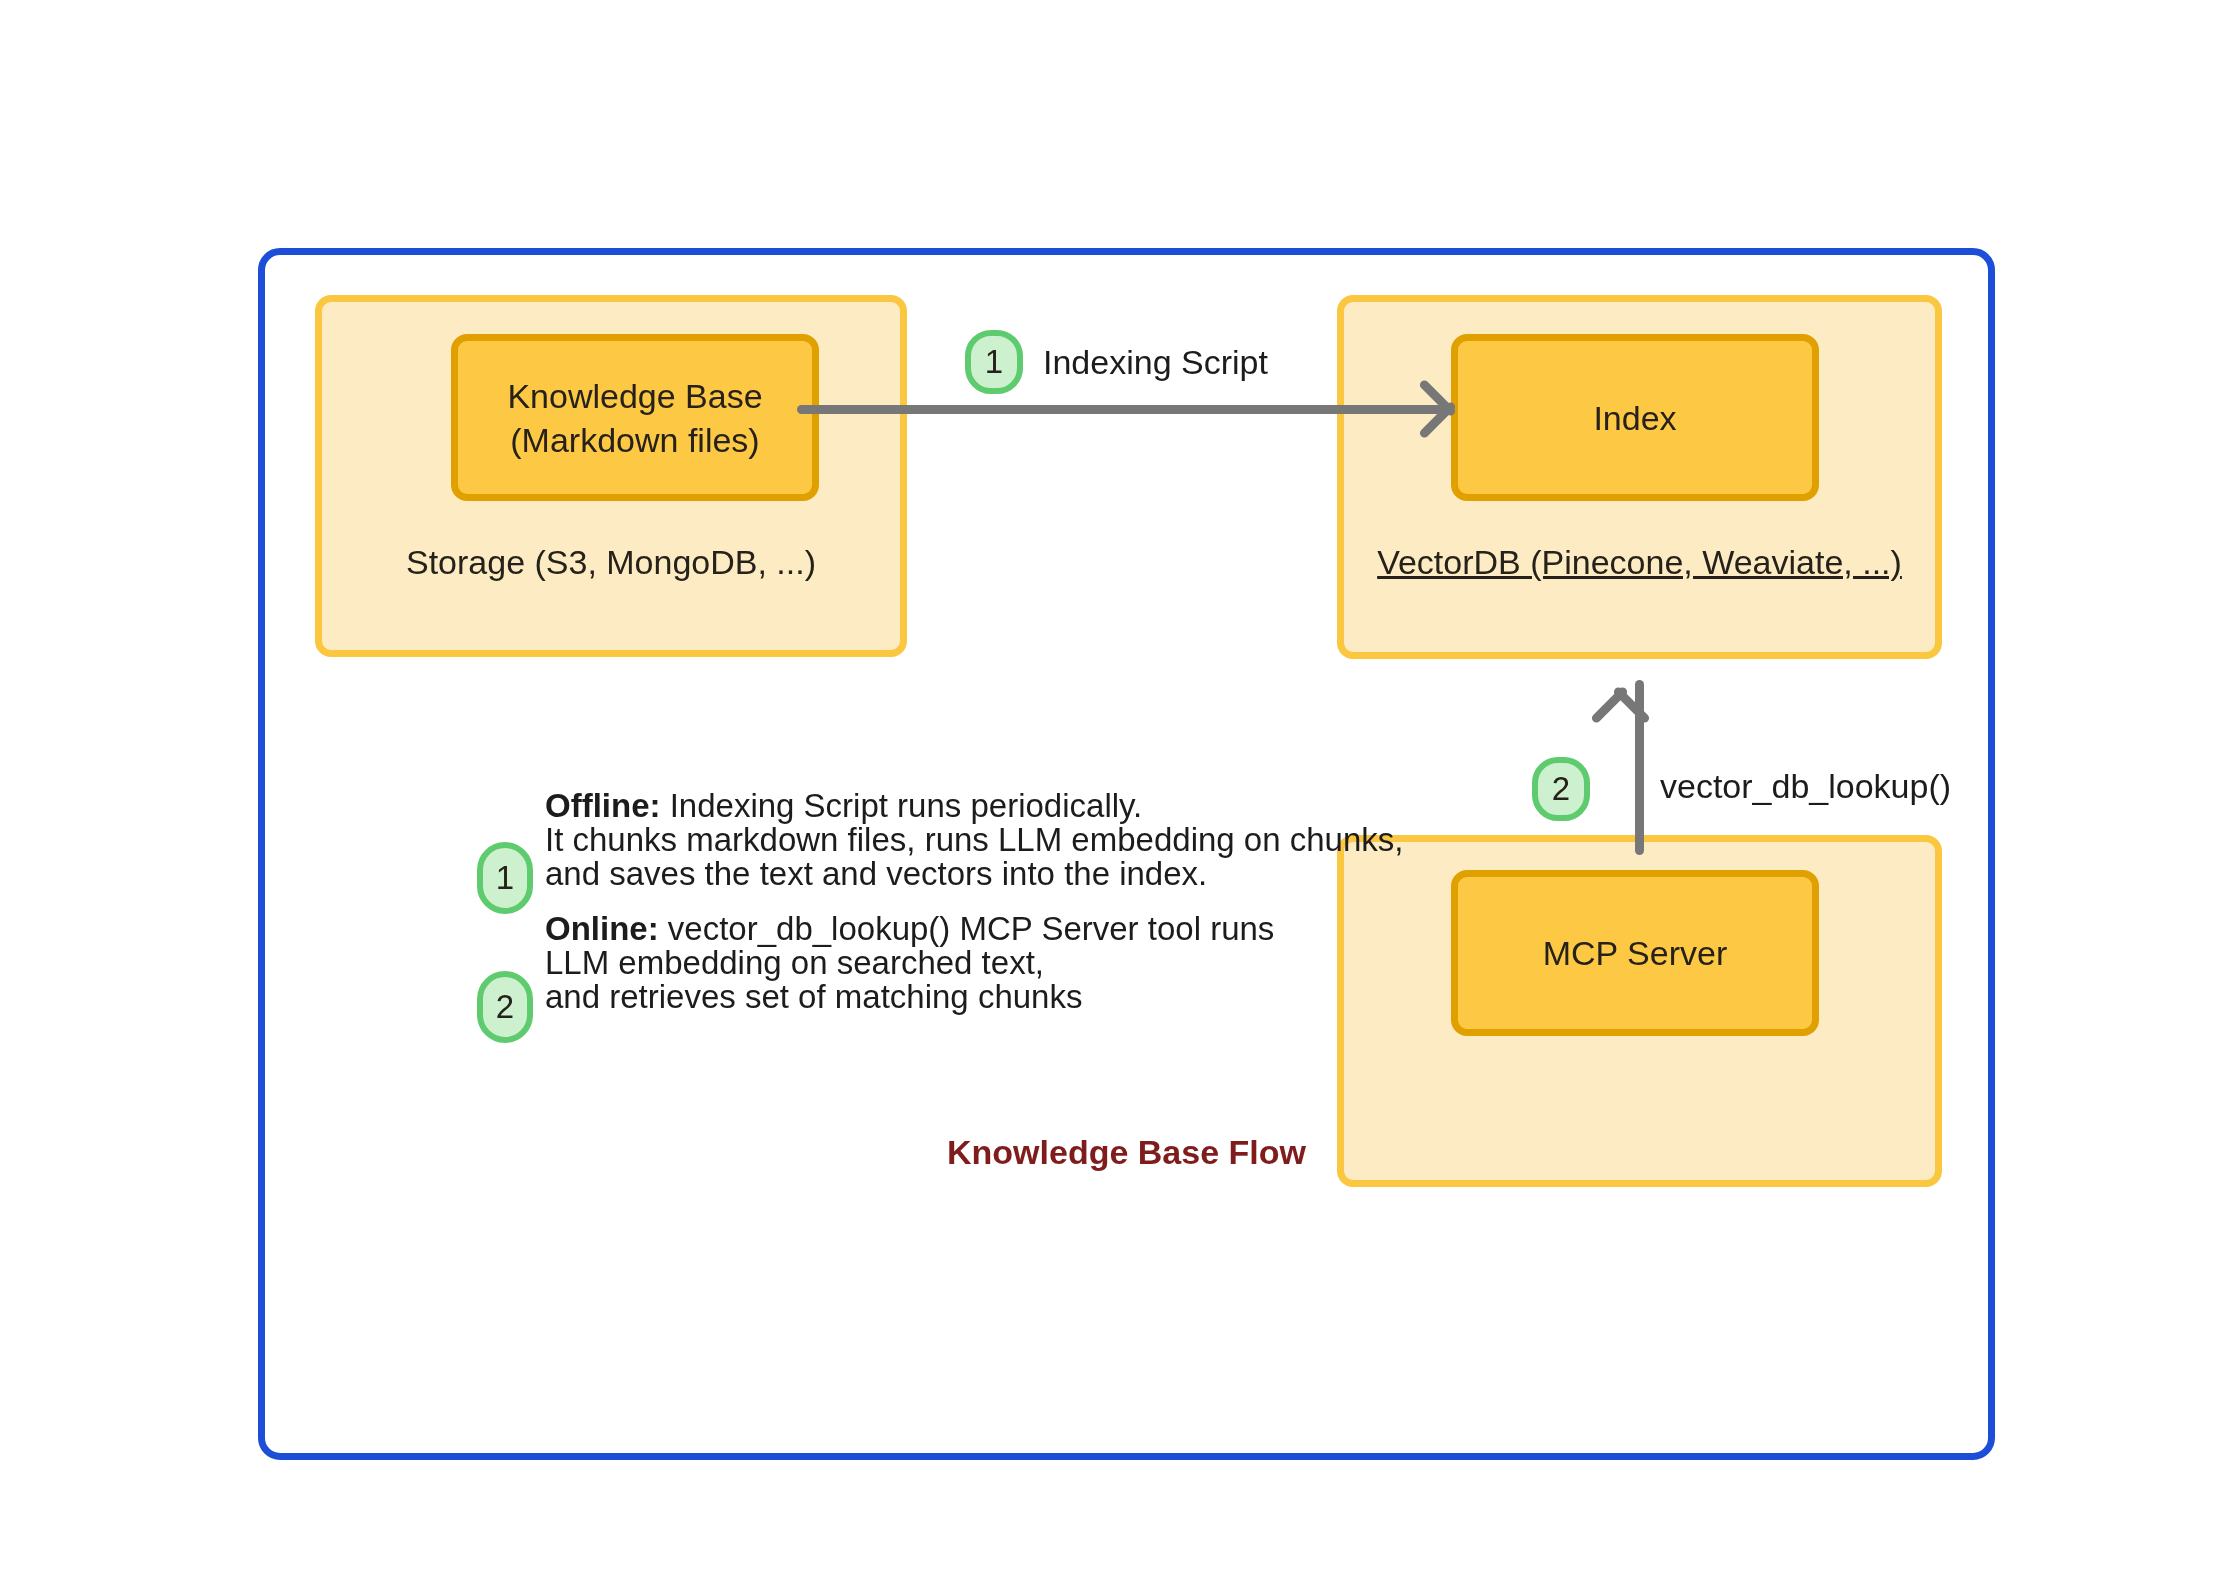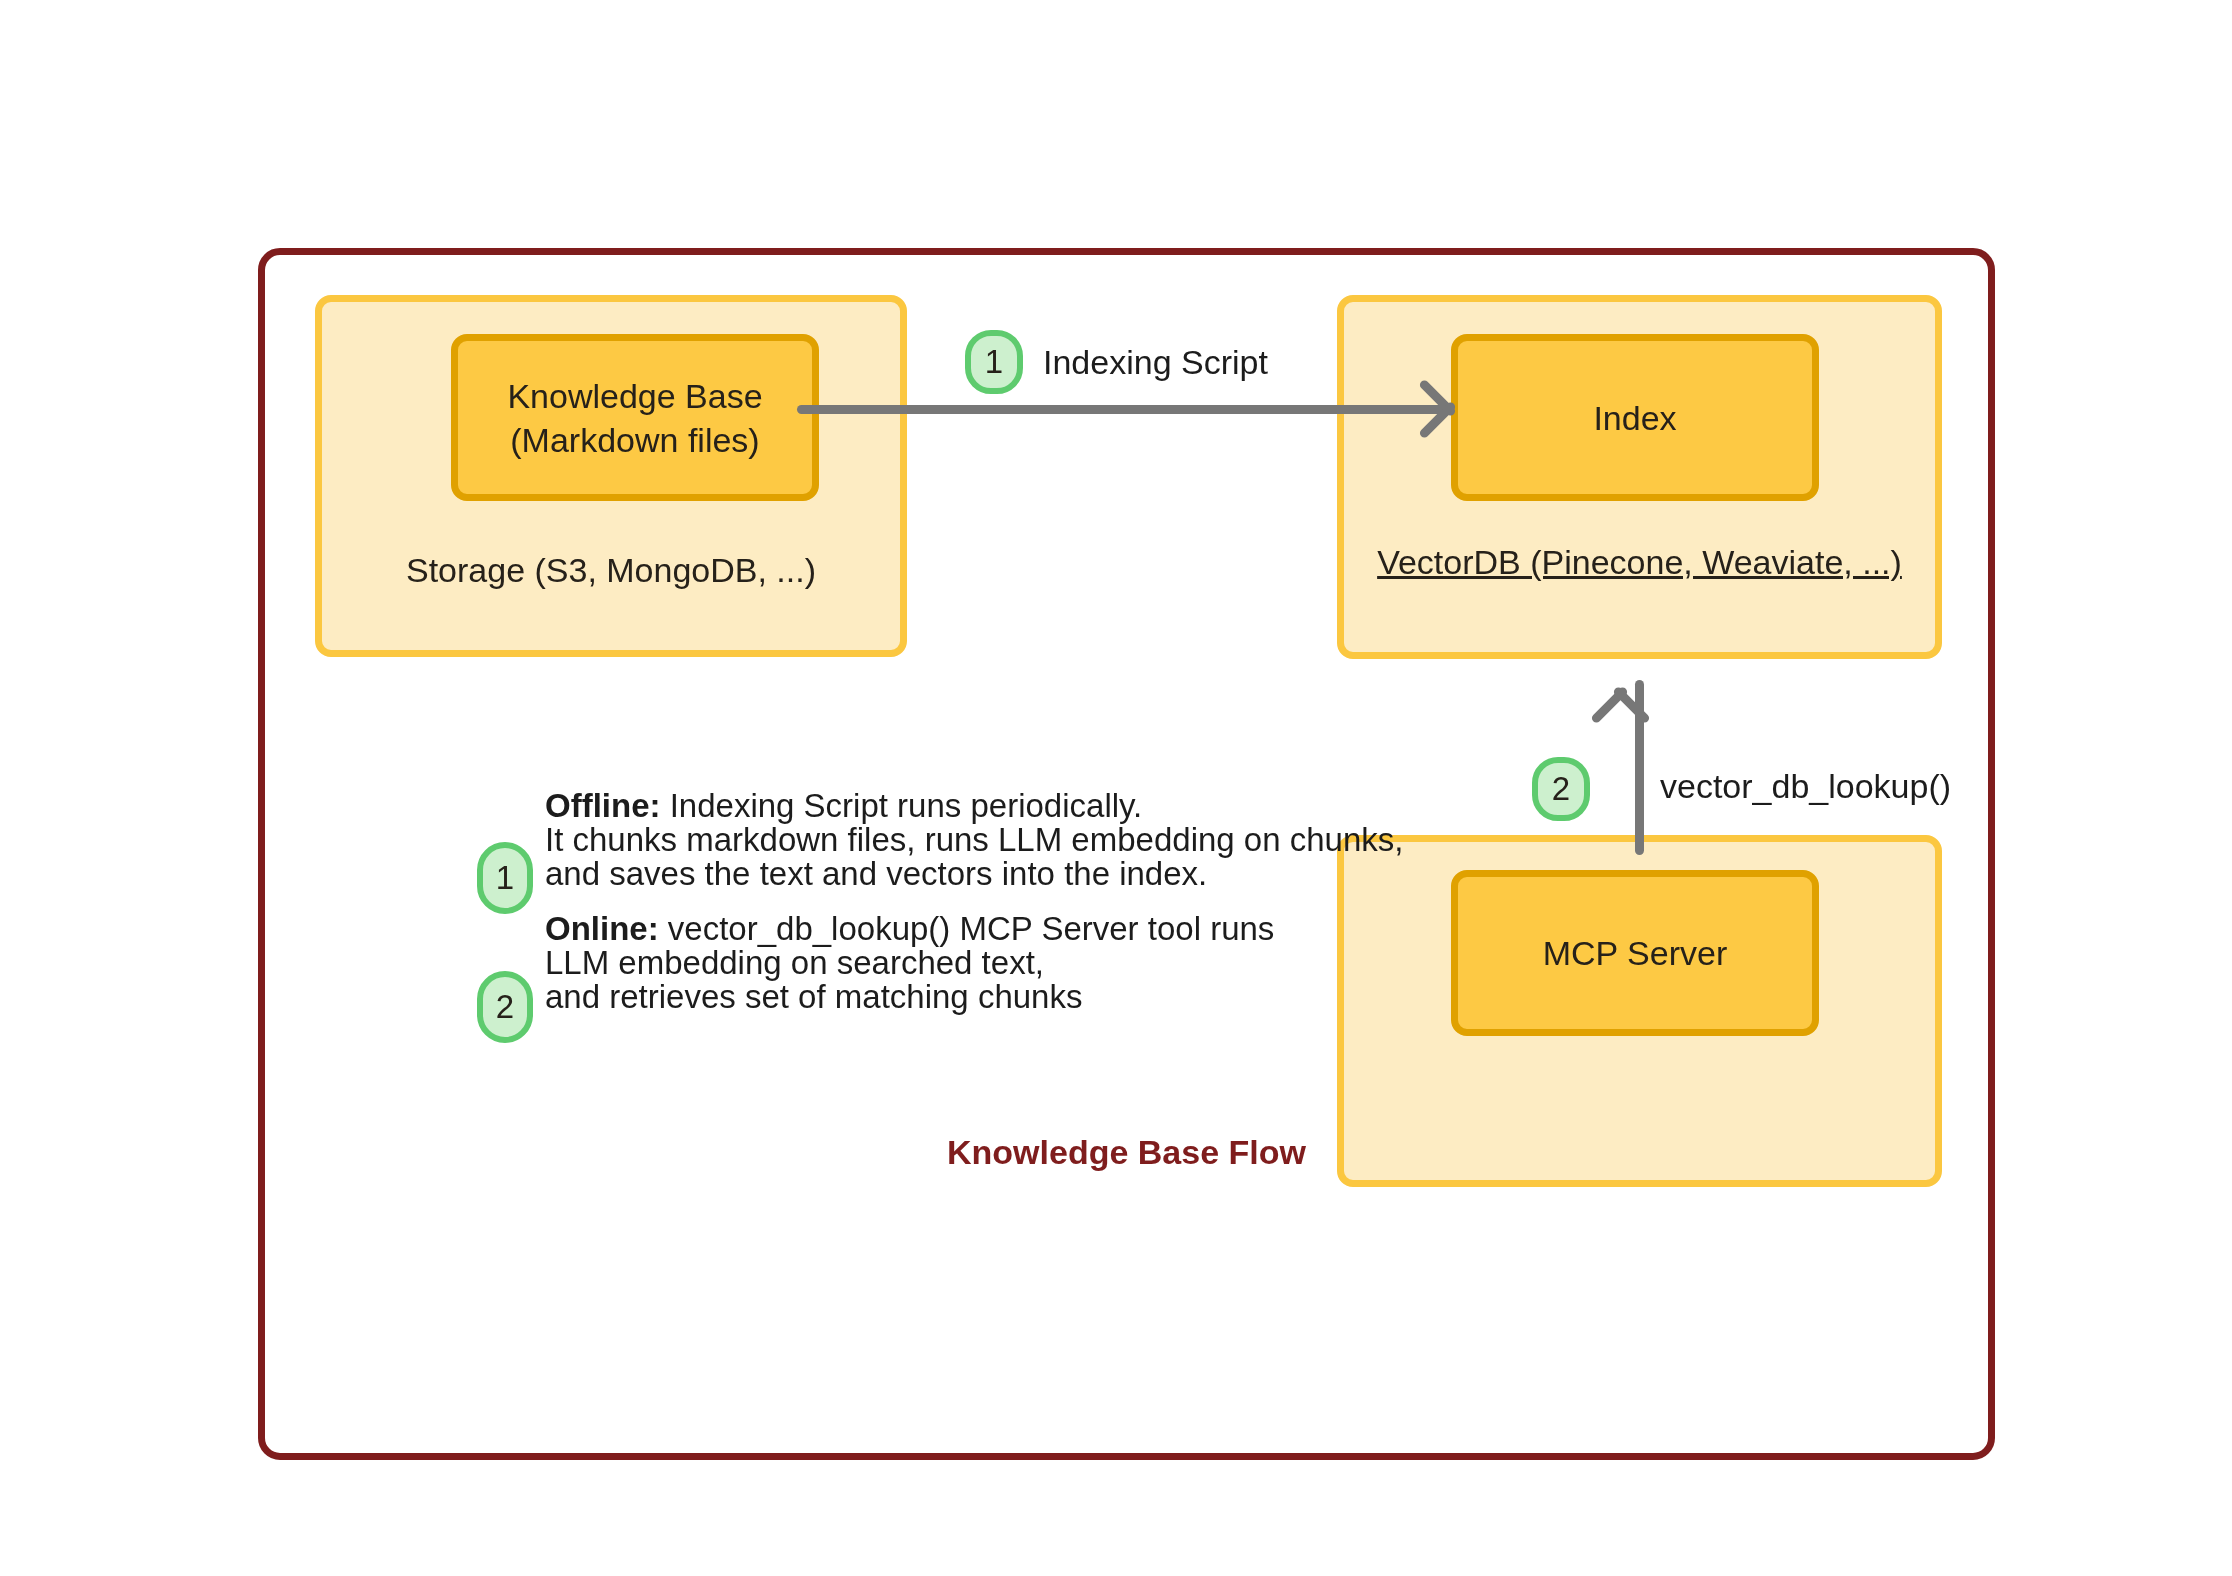--- a/index.html
+++ b/index.html
@@ -22,21 +22,21 @@
   }
 
   
   .outer-frame {
     position: absolute;
     left: 258px;
     top: 248px;
     width: 1737px;
     height: 1212px;
     box-sizing: border-box;
-    border: 7px solid #7f1d1d;
+    border: 7px solid #1d4ed8;
     border-radius: 22px;
     background: #ffffff;
   }
 
   
   .group-box {
     position: absolute;
     box-sizing: border-box;
     background: #fdecc3;
     border: 7px solid #fbc740;
@@ -181,21 +181,21 @@
 
 <div id="canvas">
 
   <div class="outer-frame">
 
     <div class="group-box" style="left:50px; top:40px; width:592px; height:362px;">
       <div class="node-box" style="left:129px; top:32px; width:368px; height:167px; flex-direction:column;">
         <span>Knowledge Base</span>
         <span>(Markdown files)</span>
       </div>
-      <div class="group-label" style="top:240px;margin-top:8px;">Storage (S3, MongoDB, ...)</div>
+      <div class="group-label" style="top:240px;">Storage (S3, MongoDB, ...)</div>
     </div>
 
     <div class="group-box" style="left:1072px; top:40px; width:605px; height:364px;">
       <div class="node-box" style="left:107px; top:32px; width:368px; height:167px;">
         <span>Index</span>
       </div>
       <div class="group-label" style="top:240px;text-decoration:underline;">VectorDB (Pinecone, Weaviate, ...)</div>
     </div>
 
     <div class="group-box" style="left:1072px; top:580px; width:605px; height:352px;">

